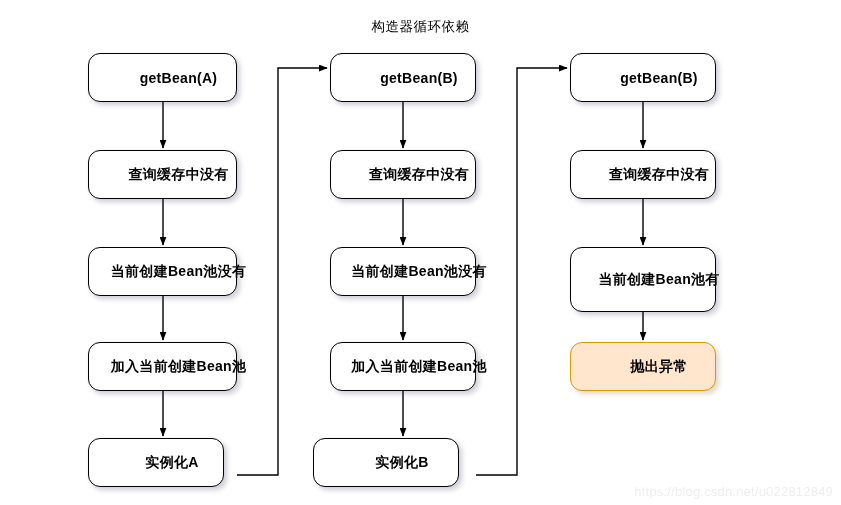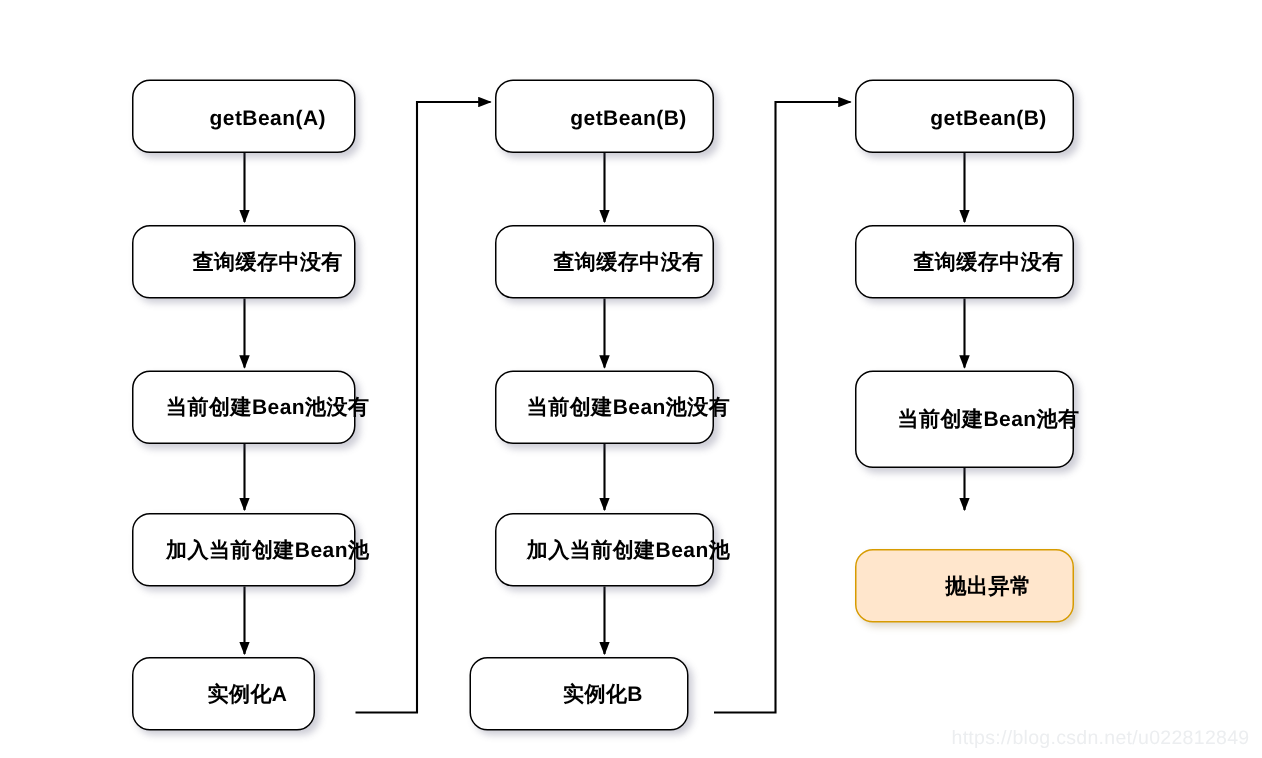--- a/index.html
+++ b/index.html
@@ -51,37 +51,37 @@
     text-align: center;
     box-shadow: 3px 3px 5px rgba(80, 80, 110, 0.28);
     white-space: nowrap;
     padding-left: 32px;
   }
   .node.accent {
     border-color: #d79b00;
     background: #ffe6cc;
     color: #000000;
     box-shadow: 3px 3px 5px rgba(150, 130, 90, 0.30);
-    margin-top: 24px;
   }
   .watermark {
     position: absolute;
     right: 8px;
     bottom: 6px;
     font-size: 13px;
     color: #eceef0;
     letter-spacing: 0.2px;
     user-select: none;
   }
 </style>
 </head>
 <body>
 
 <div id="canvas">
 
+  <div class="diagram-title">构造器循环依赖</div>
 
   <svg id="svg-layer" viewBox="0 0 841 505" xmlns="http://www.w3.org/2000/svg">
     <defs>
       <marker id="arrowhead" markerWidth="9" markerHeight="7" refX="8.2" refY="3.5" orient="auto" markerUnits="userSpaceOnUse">
         <path d="M0,0 L9,3.5 L0,7 z" fill="#000000"></path>
       </marker>
     </defs>
     <g id="edge-group" fill="none" stroke="#000000" stroke-width="1.4">
         <path d="M163,102 L163,148" marker-end="url(#arrowhead)" stroke-linejoin="miter"></path>
         <path d="M163,199 L163,245" marker-end="url(#arrowhead)" stroke-linejoin="miter"></path>
@@ -105,21 +105,21 @@
       </div>
       <div class="node" style="left: 88px; top: 150px; width: 149px; height: 49px;">
         <span>查询缓存中没有</span>
       </div>
       <div class="node" style="left: 88px; top: 247px; width: 149px; height: 49px;">
         <span>当前创建Bean池没有</span>
       </div>
       <div class="node" style="left: 88px; top: 342px; width: 149px; height: 49px;">
         <span>加入当前创建Bean池</span>
       </div>
-      <div class="node" style="left: 88px; top: 438px; width: 122px; height: 49px;">
+      <div class="node" style="left: 88px; top: 438px; width: 136px; height: 49px;">
         <span>实例化A</span>
       </div>
       <div class="node" style="left: 330px; top: 53px; width: 146px; height: 49px;">
         <span>getBean(B)</span>
       </div>
       <div class="node" style="left: 330px; top: 150px; width: 146px; height: 49px;">
         <span>查询缓存中没有</span>
       </div>
       <div class="node" style="left: 330px; top: 247px; width: 146px; height: 49px;">
         <span>当前创建Bean池没有</span>

